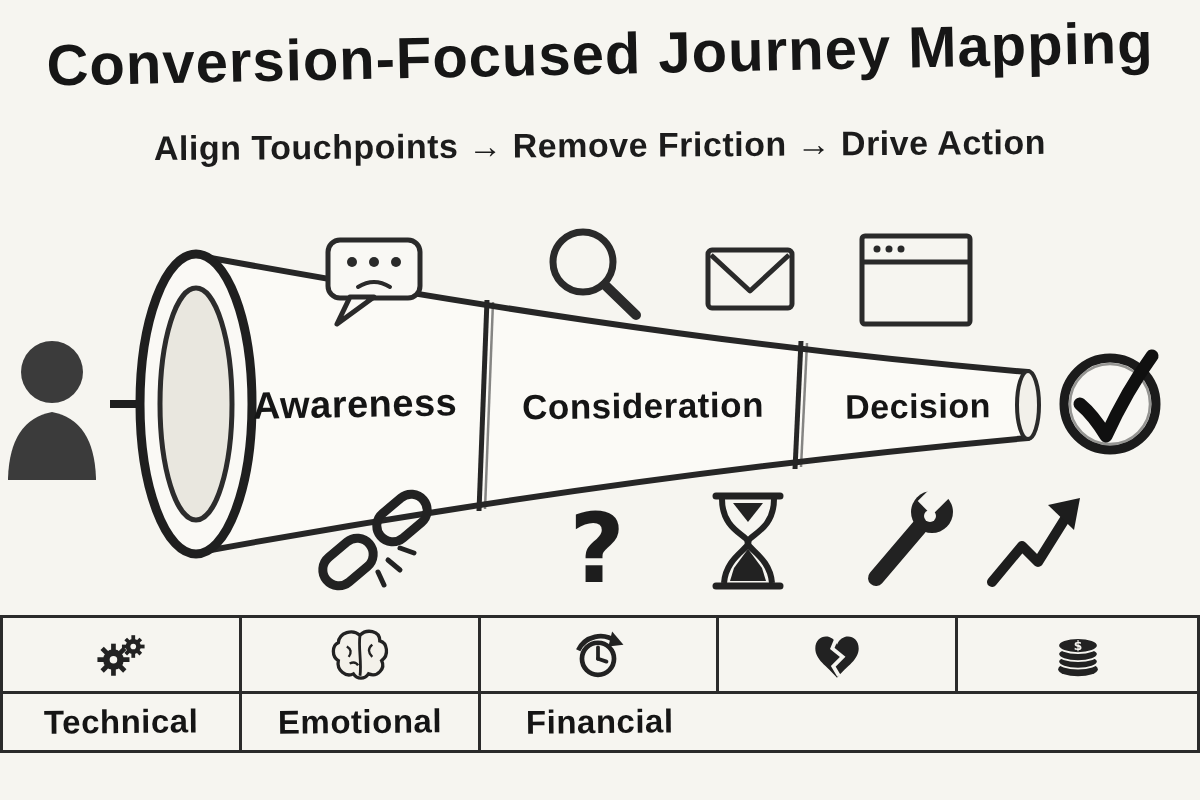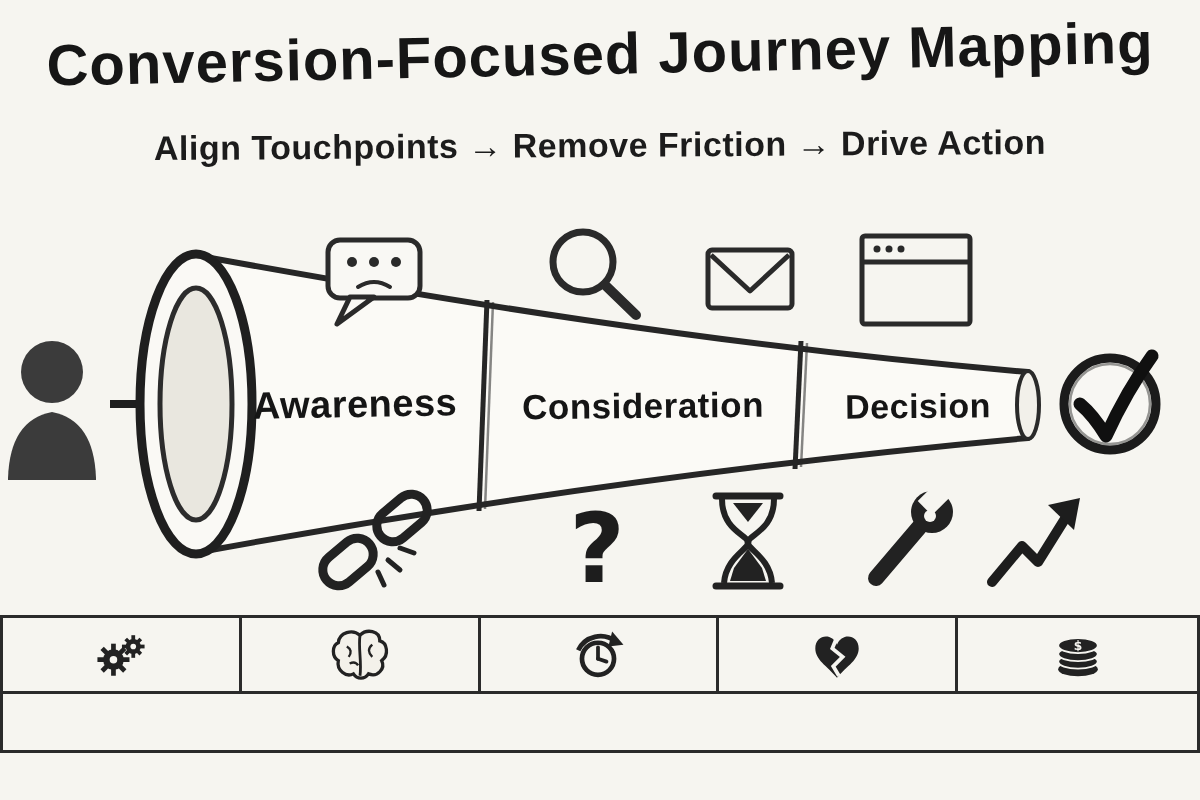--- a/index.html
+++ b/index.html
@@ -229,15 +229,24 @@
     <div class="fcell iconrow lastcol">
       <svg class="cellicon" viewBox="0 0 70 70">
         <ellipse cx="35" cy="50" rx="21" ry="7.5" fill="#222"></ellipse>
         <ellipse cx="35" cy="42" rx="21" ry="7.5" fill="#222" stroke="#f6f5f0" stroke-width="2"></ellipse>
         <ellipse cx="35" cy="34" rx="21" ry="7.5" fill="#222" stroke="#f6f5f0" stroke-width="2"></ellipse>
         <ellipse cx="35" cy="25" rx="21" ry="8" fill="#222" stroke="#f6f5f0" stroke-width="2"></ellipse>
         <text x="35" y="30" text-anchor="middle" font-size="13" font-weight="bold" font-family="DejaVu Sans, sans-serif" fill="#f6f5f0">$</text>
       </svg>
     </div>
 
+    <div class="fcell">
+      <span class="flabel">Technical</span>
+    </div>
+    <div class="fcell">
+      <span class="flabel">Emotional</span>
+    </div>
+    <div class="fcell lastcol">
+      <span class="flabel">Financial</span>
+    </div>
   </div>
 
 </div>
 
 </body></html>

